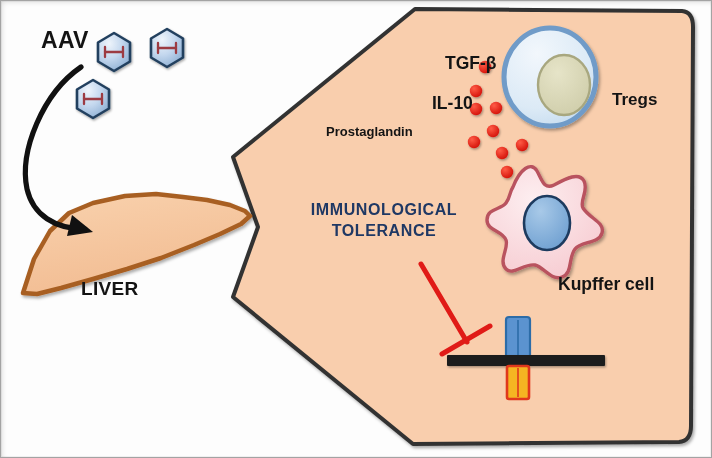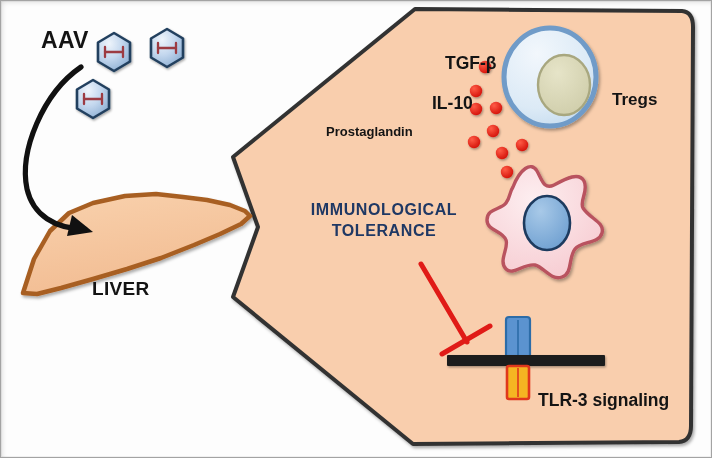--- a/index.html
+++ b/index.html
@@ -37,21 +37,21 @@
     white-space: nowrap;
     line-height: 1;
     color: #141414;
   }
   #aav-label {
     left: 40px; top: 28px;
     font-size: 23px;
     letter-spacing: 0.3px;
   }
   #liver-label {
-    left: 91px; top: 278px;
+    left: 80px; top: 278px;
     font-size: 19px;
     letter-spacing: 0.3px;
   }
   #tgfb-label {
     left: 424px; top: 54px;
     font-size: 17.5px;
     margin-left: 20px;
   }
   #il10-label {
     left: 431px; top: 94px;
@@ -257,21 +257,21 @@
   <div class="txt" id="liver-label">LIVER</div>
 
   <div class="txt" id="tgfb-label">TGF-β</div>
 
   <div class="txt" id="il10-label">IL-10</div>
 
   <div class="txt" id="prostaglandin-label">Prostaglandin</div>
 
   <div class="txt" id="tregs-label">Tregs</div>
 
-
-  <div class="txt" id="tlr3-label">TLR-3 signaling</div>
+  <div class="txt" id="kupffer-label">Kupffer cell</div>
+
 
   <div id="tolerance-block">
     <span>IMMUNOLOGICAL</span>
     <span>TOLERANCE</span>
   </div>
 
 </div>
 
 </body></html>

